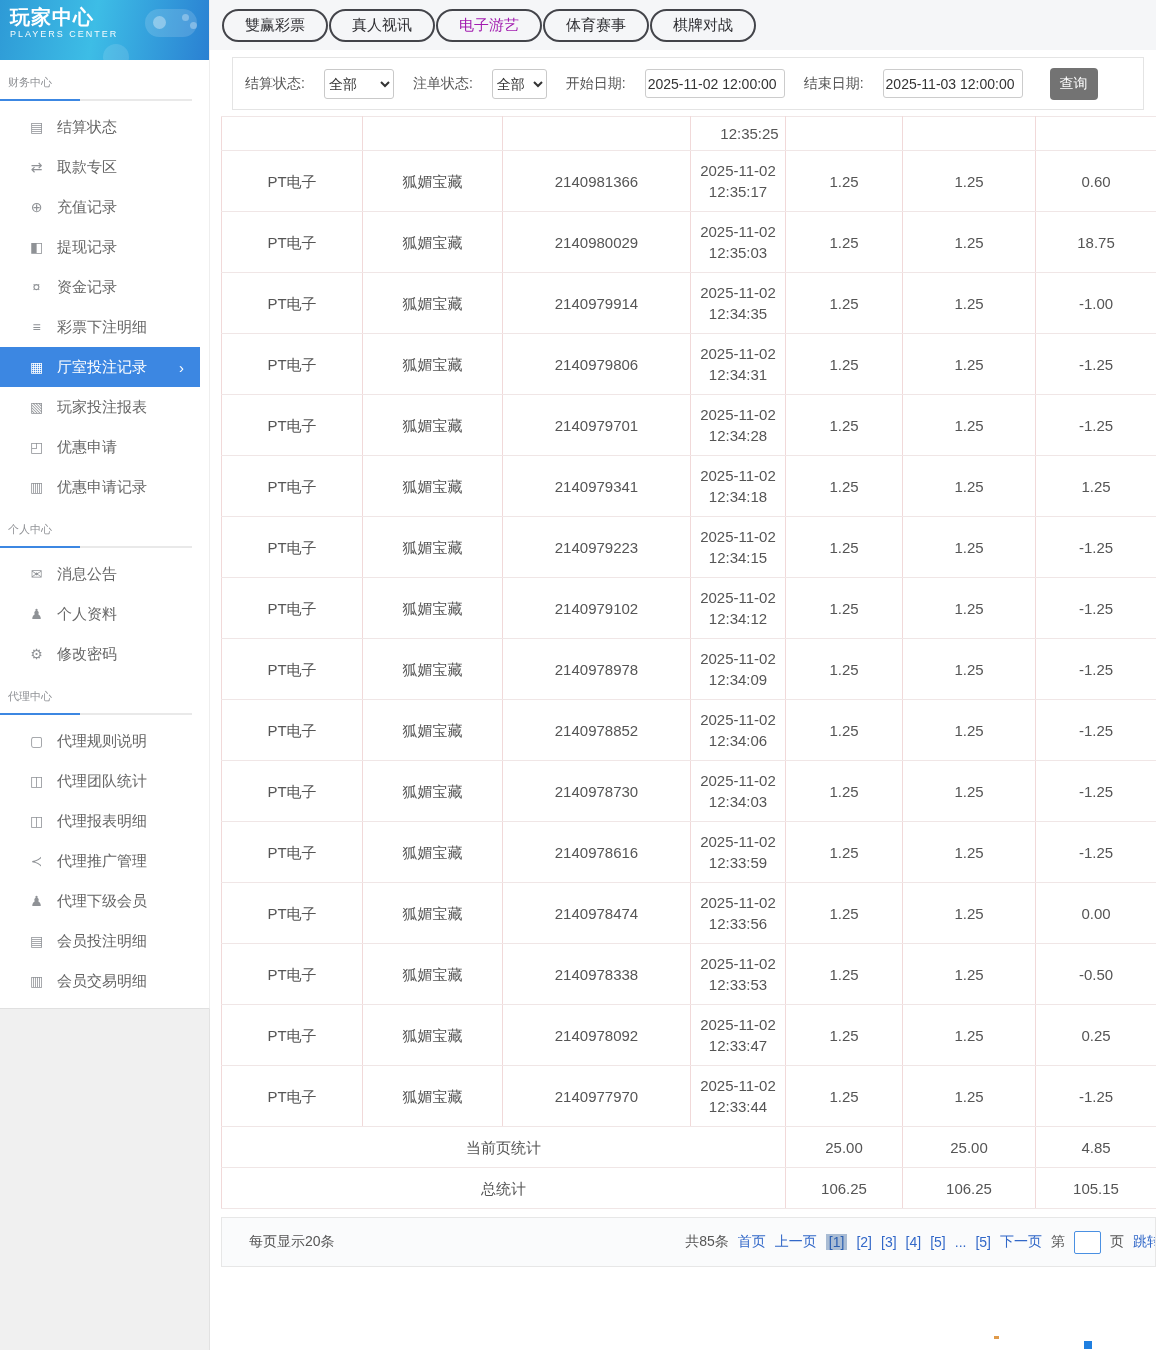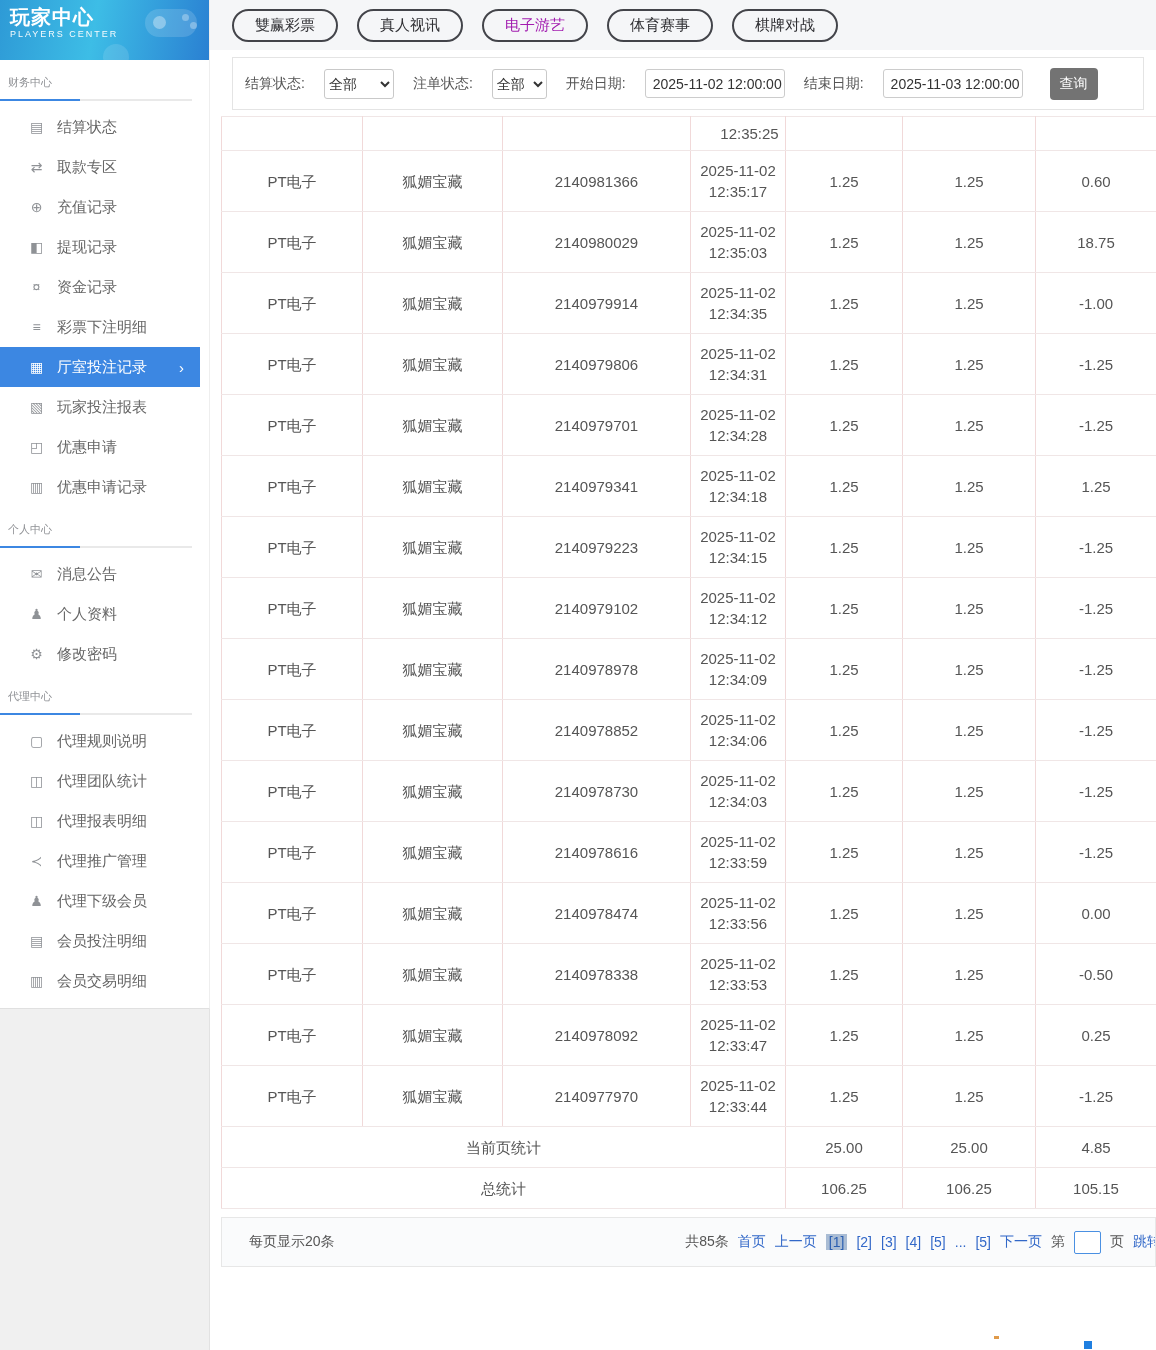--- a/index.html
+++ b/index.html
@@ -55,21 +55,21 @@
   }
   .mi-icon { width: 17px; margin-right: 12px; color: #8f9296; font-size: 14px; text-align: center; flex: 0 0 17px; }
   .menu-item.active { background: #3c87e2; color: #fff; width: 200px; }
   .menu-item.active .mi-icon { color: #fff; }
   .mi-arrow { position: absolute; right: 16px; font-size: 15px; color: #fff; }
 
   
   .content { margin-left: 210px; position: relative; }
   .topnav {
     height: 50px; background: #f5f6f8;
-    display: flex; align-items: center; gap: 19px; padding-left: 22px;
+    display: flex; align-items: center; gap: 1px; padding-left: 12px;
   }
   .pill {
     border: 2px solid #43444a; border-radius: 18px;
     padding: 5px 21px; font-size: 15px; color: #2f2f33;
     background: transparent; cursor: pointer; white-space: nowrap;
     font-family: inherit;
   }
   .pill.active { color: #e8262d; }
 
   .filter-panel {
@@ -78,21 +78,21 @@
     display: flex; align-items: center; gap: 19px; padding-left: 12px;
     font-size: 14px; color: #555; white-space: nowrap;
   }
   .filter-select {
     height: 30px; border: 1px solid #c9c9c9; border-radius: 3px;
     background: #fff; font-size: 14px; color: #333; font-family: inherit;
   }
   .sel-wide { width: 70px; } .sel-narrow { width: 55px; }
   .date-input {
     width: 140px; height: 29px; border: 1px solid #ccc; border-radius: 3px;
-    font-size: 14px; color: #333; text-align: right; font-family: inherit; padding: 0 2px;
+    font-size: 14px; color: #333; text-align: left; font-family: inherit; padding: 0 2px;
   }
   .search-btn {
     width: 48px; height: 32px; margin-left: 8px;
     background: #3e79f0; color: #fff; border: none; border-radius: 4px;
     font-size: 14px; cursor: pointer; font-family: inherit;
   }
 
   
   .table-wrap { margin-left: 11px; }
   table.bets { border-collapse: collapse; table-layout: fixed; width: 935px;

